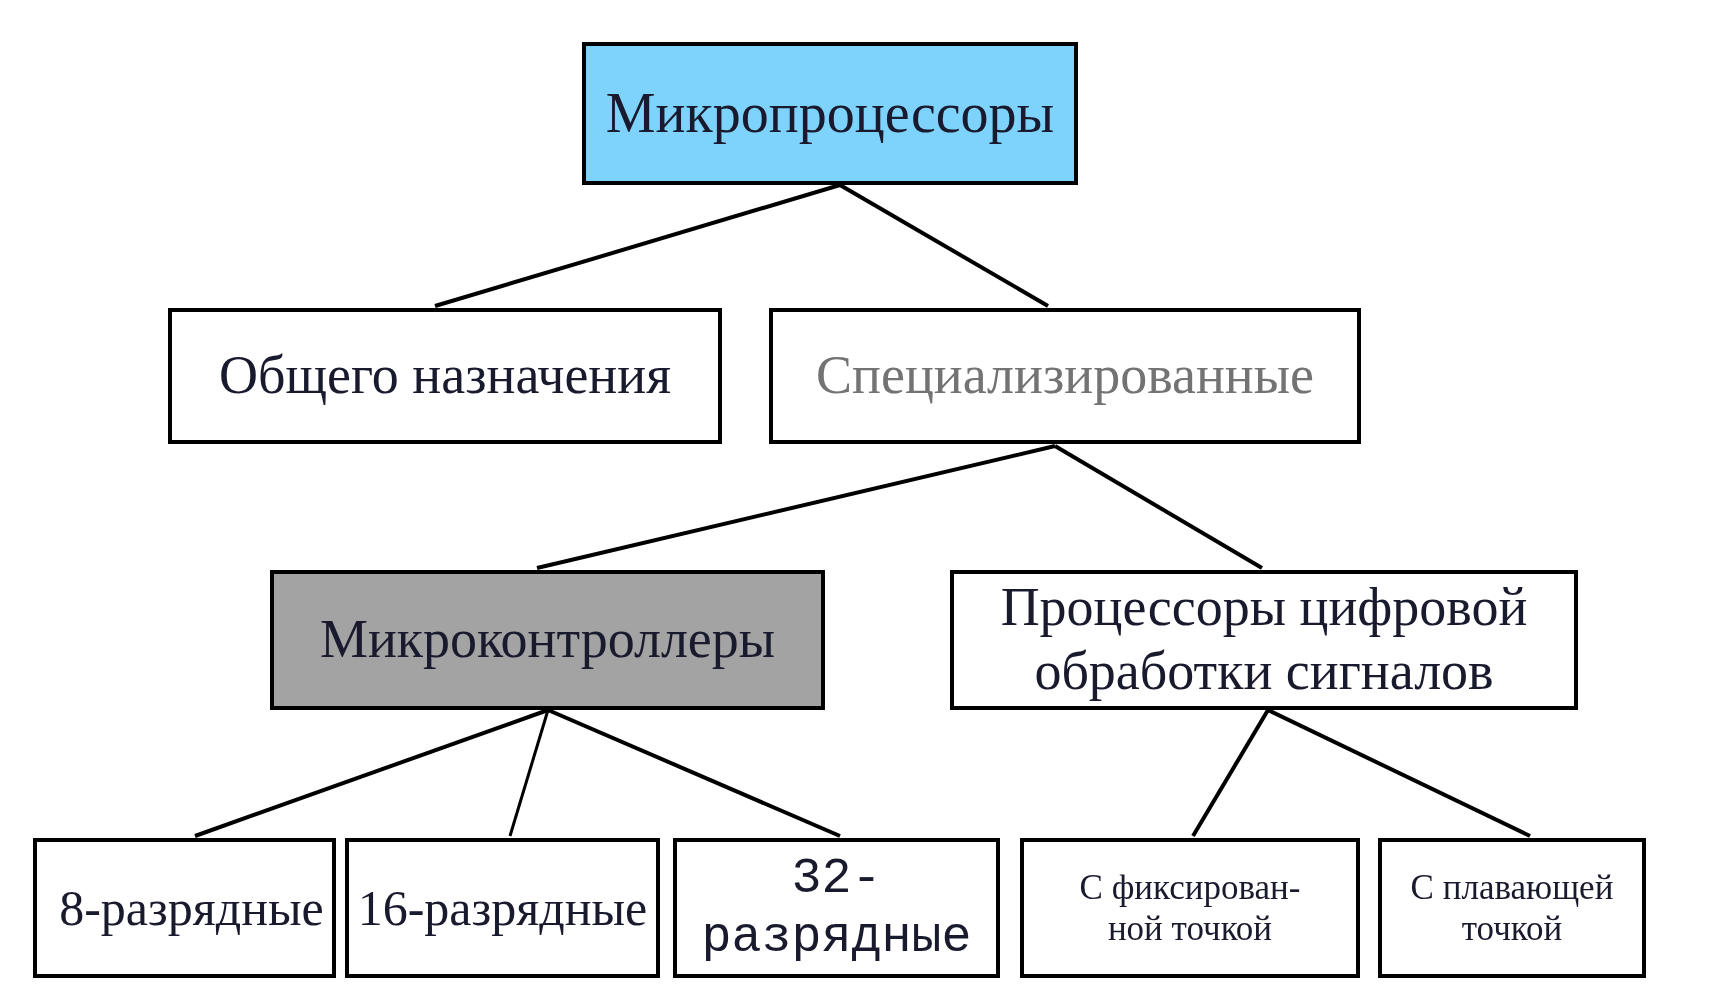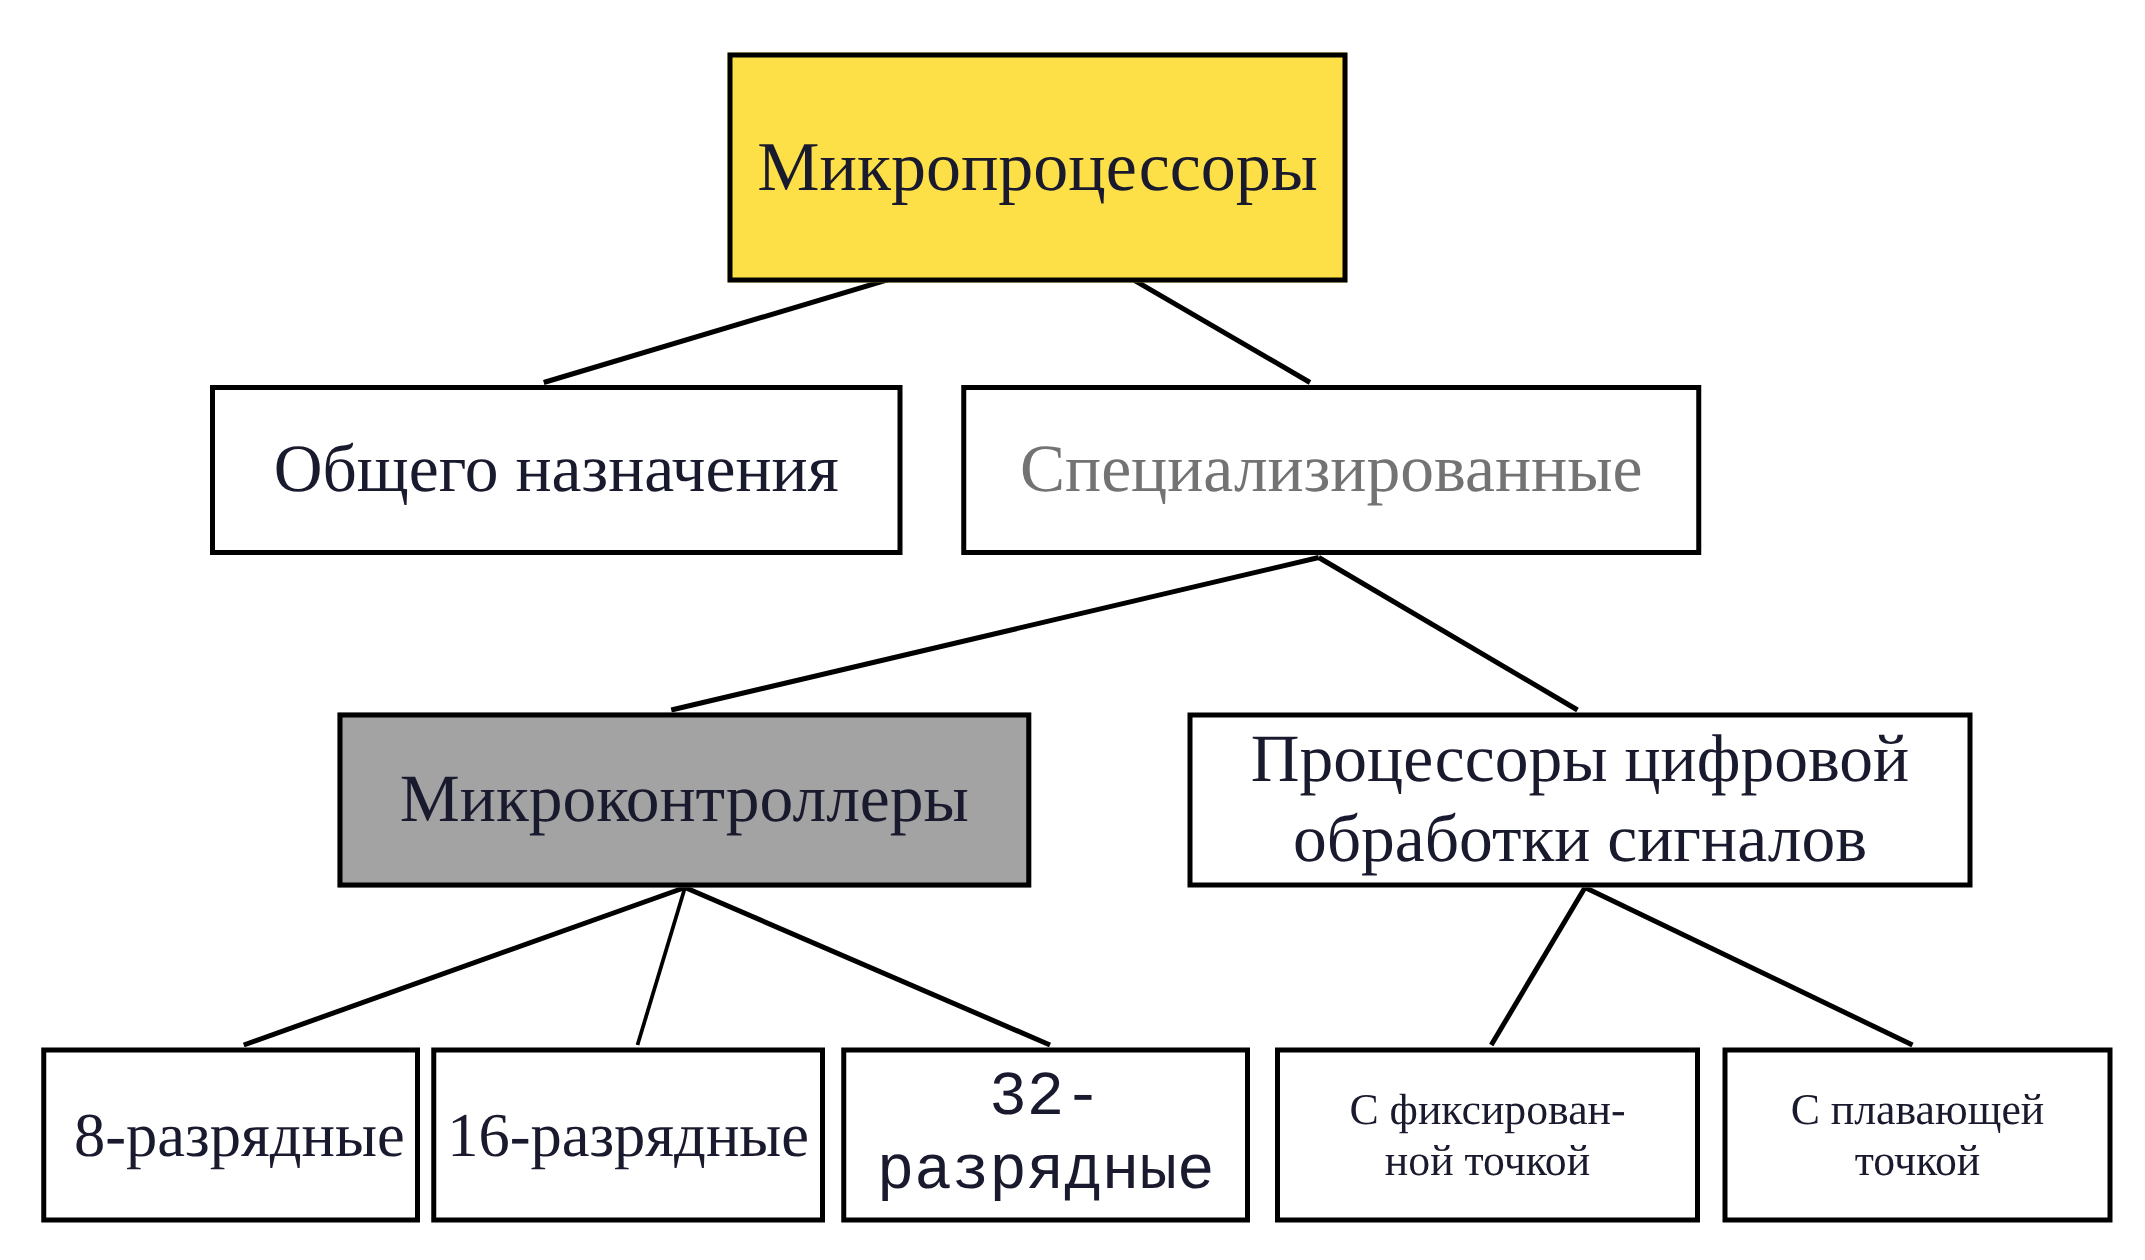--- a/index.html
+++ b/index.html
@@ -53,27 +53,27 @@
       <line x1="840" y1="185" x2="1048" y2="306" stroke="#000000" stroke-width="4" stroke-linecap="butt"></line>
       <line x1="1055" y1="446" x2="537" y2="568" stroke="#000000" stroke-width="4" stroke-linecap="butt"></line>
       <line x1="1055" y1="446" x2="1262" y2="568" stroke="#000000" stroke-width="4" stroke-linecap="butt"></line>
       <line x1="548" y1="710" x2="195" y2="836" stroke="#000000" stroke-width="4" stroke-linecap="butt"></line>
       <line x1="548" y1="710" x2="510" y2="836" stroke="#000000" stroke-width="3" stroke-linecap="butt"></line>
       <line x1="548" y1="710" x2="840" y2="836" stroke="#000000" stroke-width="4" stroke-linecap="butt"></line>
       <line x1="1268" y1="710" x2="1193" y2="836" stroke="#000000" stroke-width="4" stroke-linecap="butt"></line>
       <line x1="1268" y1="710" x2="1530" y2="836" stroke="#000000" stroke-width="4" stroke-linecap="butt"></line>
     </svg>
   <div id="nodes-layer">
-      <div class="node n-lvl1" style="left: 582px; top: 42px; width: 496px; height: 184px; border-color: rgb(0, 0, 0); background: #fde047; color: rgb(26, 26, 46);"><span>Микропроцессоры</span></div>
+      <div class="node n-lvl1" style="left: 582px; top: 42px; width: 496px; height: 143px; border-color: rgb(0, 0, 0); background: #7dd3fc; color: rgb(26, 26, 46);"><span>Микропроцессоры</span></div>
       <div class="node n-lvl2" style="left: 144px; top: 308px; width: 554px; height: 136px; border-color: rgb(0, 0, 0); background: rgb(255, 255, 255); color: rgb(26, 26, 46);"><span>Общего назначения</span></div>
       <div class="node n-lvl2" style="left: 745px; top: 308px; width: 592px; height: 136px; border-color: rgb(0, 0, 0); background: rgb(255, 255, 255); color: #737373;"><span>Специализированные</span></div>
       <div class="node n-lvl3" style="left: 270px; top: 570px; width: 555px; height: 140px; border-color: rgb(0, 0, 0); background: #a3a3a3; color: rgb(26, 26, 46);"><span>Микроконтроллеры</span></div>
       <div class="node n-lvl3" style="left: 950px; top: 570px; width: 628px; height: 140px; border-color: rgb(0, 0, 0); background: rgb(255, 255, 255); color: rgb(26, 26, 46);"><span>Процессоры цифровой
 обработки сигналов</span></div>
       <div class="node n-lvl4" style="left: 33px; top: 838px; width: 303px; height: 140px; border-color: rgb(0, 0, 0); background: rgb(255, 255, 255); color: rgb(26, 26, 46); padding-left: 20px;"><span>8-разрядные</span></div>
       <div class="node n-lvl4" style="left: 345px; top: 838px; width: 315px; height: 140px; border-color: rgb(0, 0, 0); background: rgb(255, 255, 255); color: rgb(26, 26, 46);"><span>16-разрядные</span></div>
       <div class="node n-lvl4" style="left: 673px; top: 838px; width: 327px; height: 140px; border-color: rgb(0, 0, 0); background: rgb(255, 255, 255); color: rgb(26, 26, 46); font-family: Liberation Mono, monospace;"><span>32-разрядные</span></div>
       <div class="node n-lvl4 n-lvl4-2" style="left: 1020px; top: 838px; width: 340px; height: 140px; border-color: rgb(0, 0, 0); background: rgb(255, 255, 255); color: rgb(26, 26, 46);"><span>С фиксирован-
 ной точкой</span></div>
-      <div class="node n-lvl4 n-lvl4-2" style="left: 1378px; top: 838px; width: 312px; height: 140px; border-color: rgb(0, 0, 0); background: rgb(255, 255, 255); color: rgb(26, 26, 46);"><span>С плавающей
+      <div class="node n-lvl4 n-lvl4-2" style="left: 1378px; top: 838px; width: 268px; height: 140px; border-color: rgb(0, 0, 0); background: rgb(255, 255, 255); color: rgb(26, 26, 46);"><span>С плавающей
 точкой</span></div>
     </div>
 </div>
 
 </body></html>

